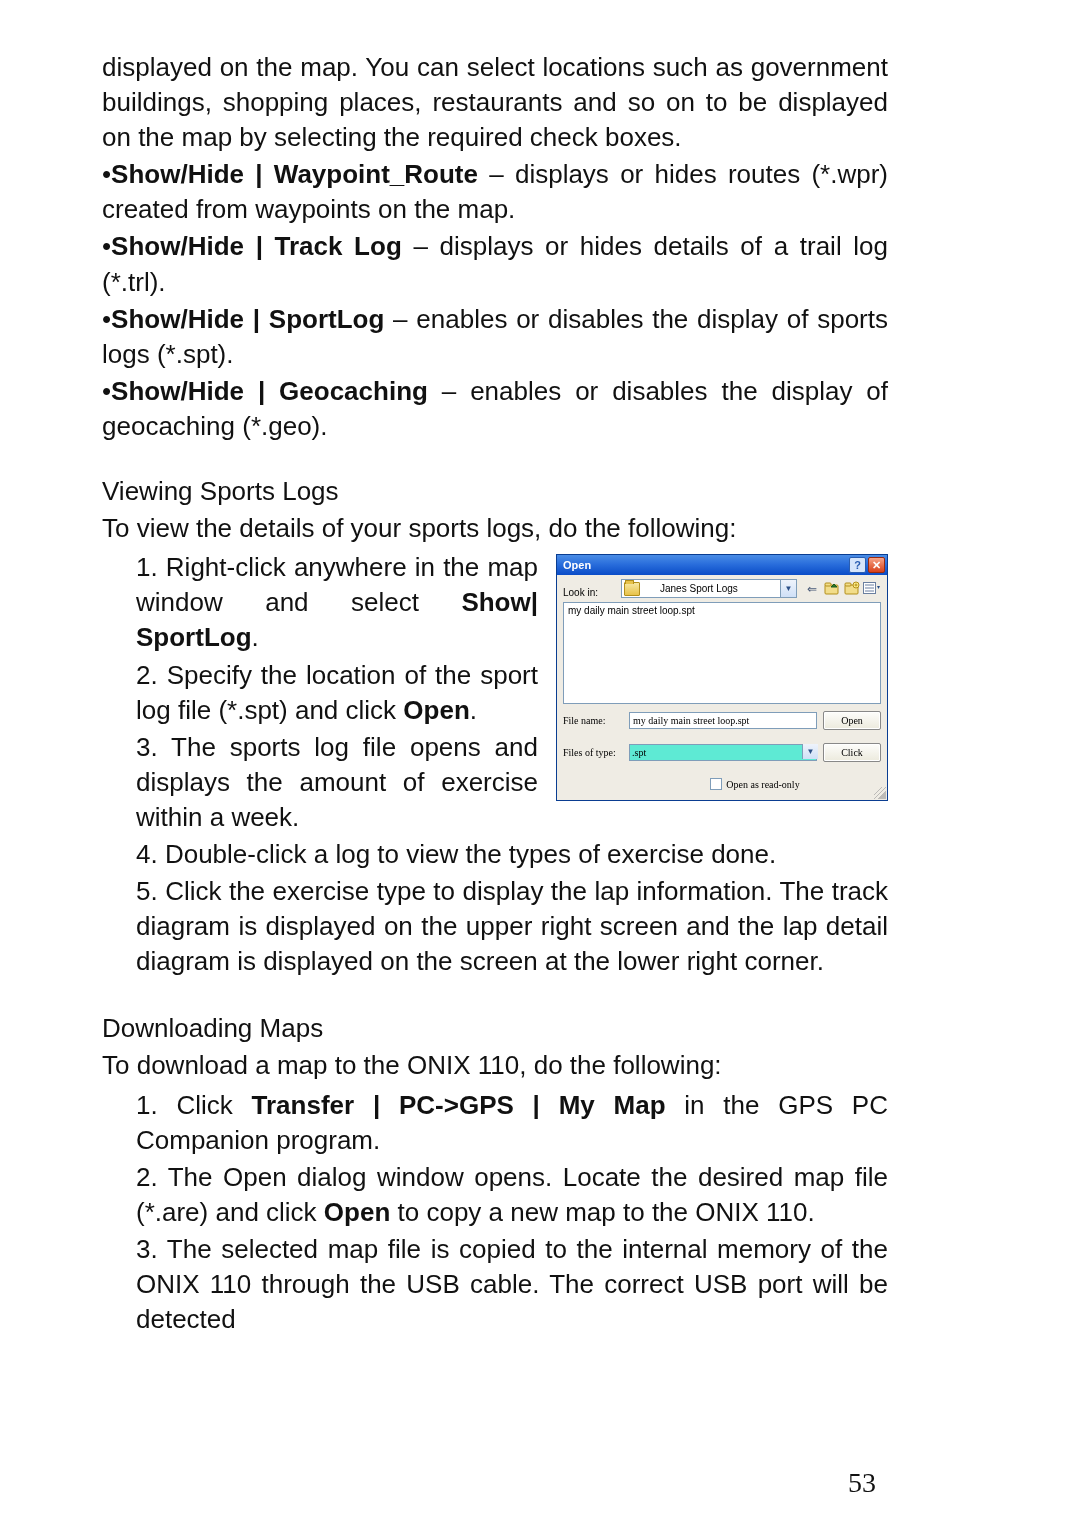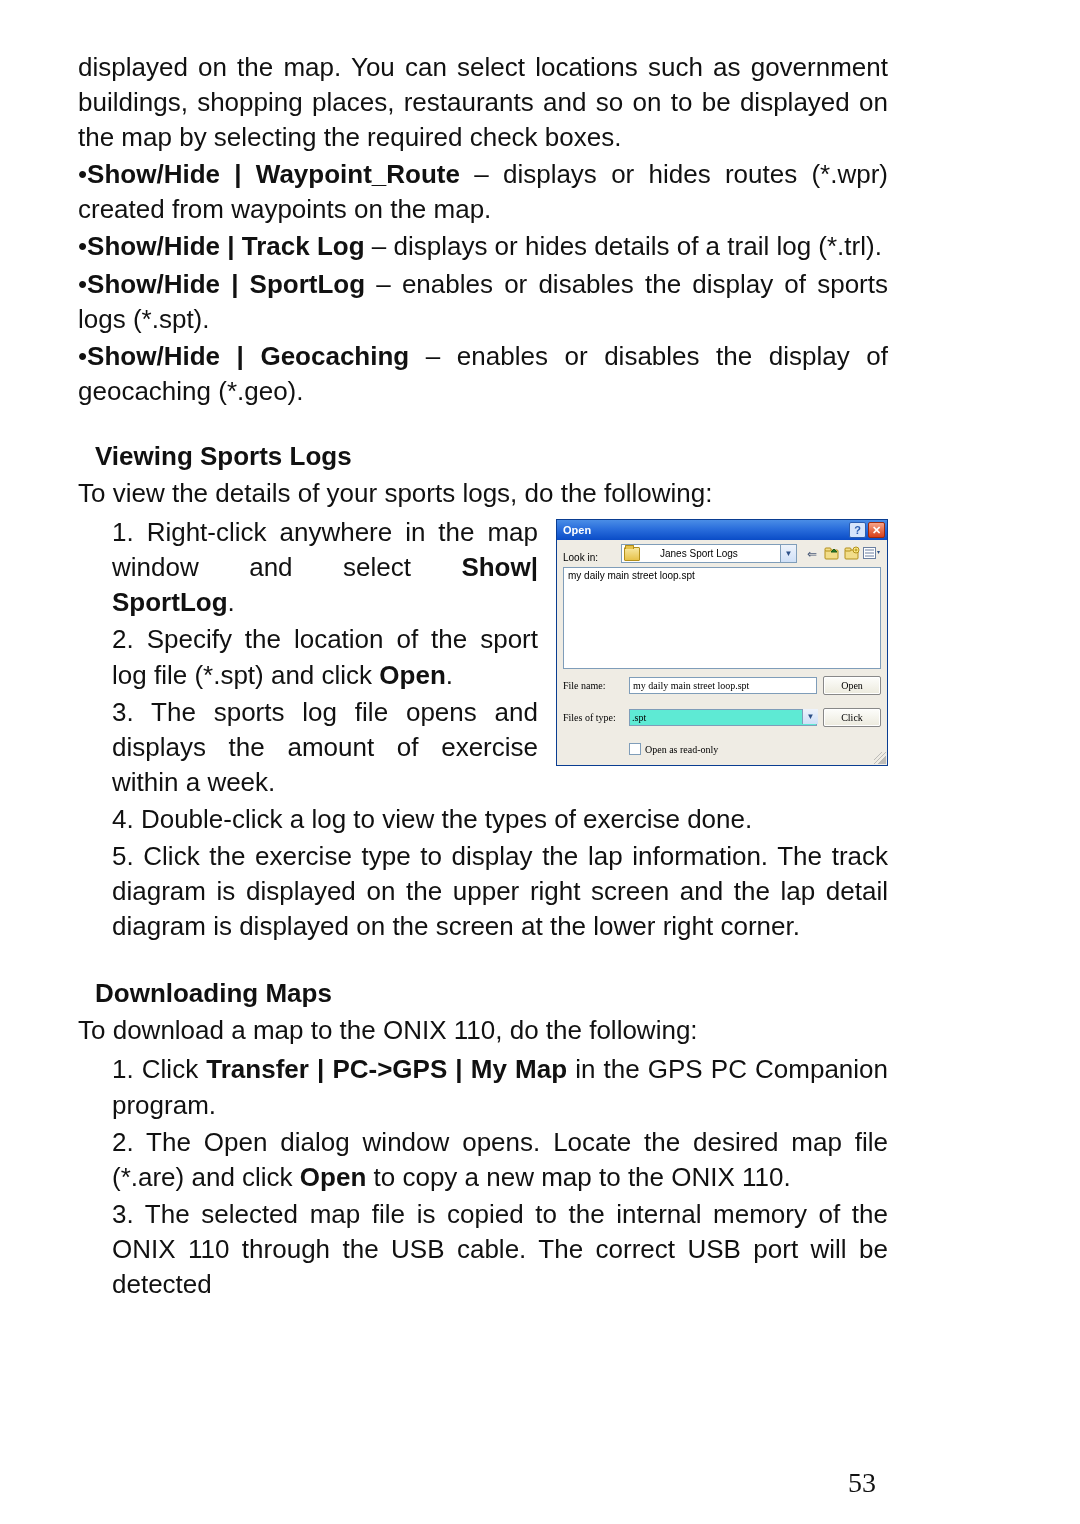--- a/index.html
+++ b/index.html
@@ -6,34 +6,34 @@
     margin: 0;
     padding: 0;
     background: #fff;
     font-family: "Myriad Pro", "Segoe UI", "Frutiger", "Helvetica Neue", Arial, sans-serif;
     color: #111;
   }
   .page {
     box-sizing: border-box;
     width: 966px;
     min-height: 1524px;
-    padding: 50px 78px 40px 78px;
+    padding: 50px 78px 40px 102px;
     position: relative;
     font-size: 26px;
     line-height: 1.35;
   }
   .body-text {
     text-align: justify;
     text-justify: inter-word;
     margin: 0 0 2px 0;
   }
   .body-text .bold { font-weight: 700; }
   .section-heading {
-    font-weight: 700;
-    margin: 30px 0 2px 17px;
+    font-weight: 400;
+    margin: 30px 0 2px 0;
   }
   .intro { margin: 0 0 4px 0; }
   .steps {
     padding-left: 34px;
   }
   .step {
     text-align: justify;
     text-justify: inter-word;
     margin: 0 0 2px 0;
   }
@@ -181,20 +181,21 @@
     padding: 0;
     cursor: default;
     border-radius: 2px;
     box-shadow: inset 0 0 0 1px #fff;
   }
   .checkbox-row {
     grid-column: 2 / span 2;
     display: flex;
     align-items: center;
     gap: 4px;
+    justify-content: center;
   }
   .win-checkbox {
     width: 12px; height: 12px;
     border: 1px solid #7f9db9;
     background: #fff;
     box-sizing: border-box;
   }
   .clearfix::after { content: ""; display: block; clear: both; }
   .page-number {
     position: absolute;

